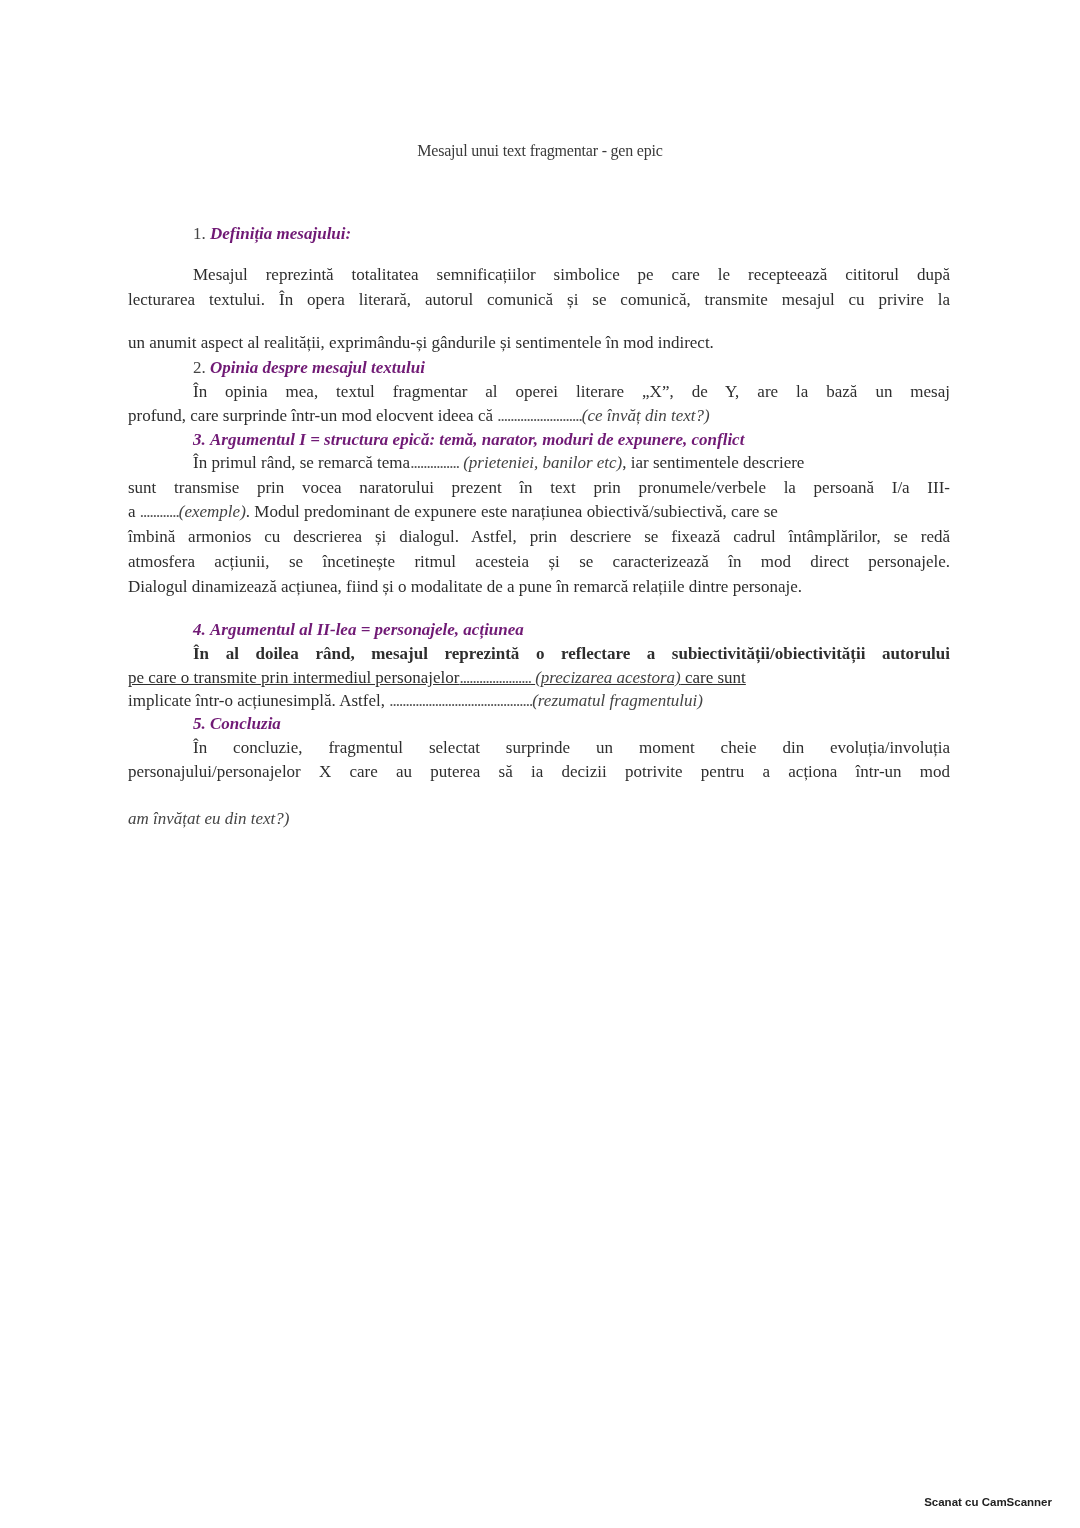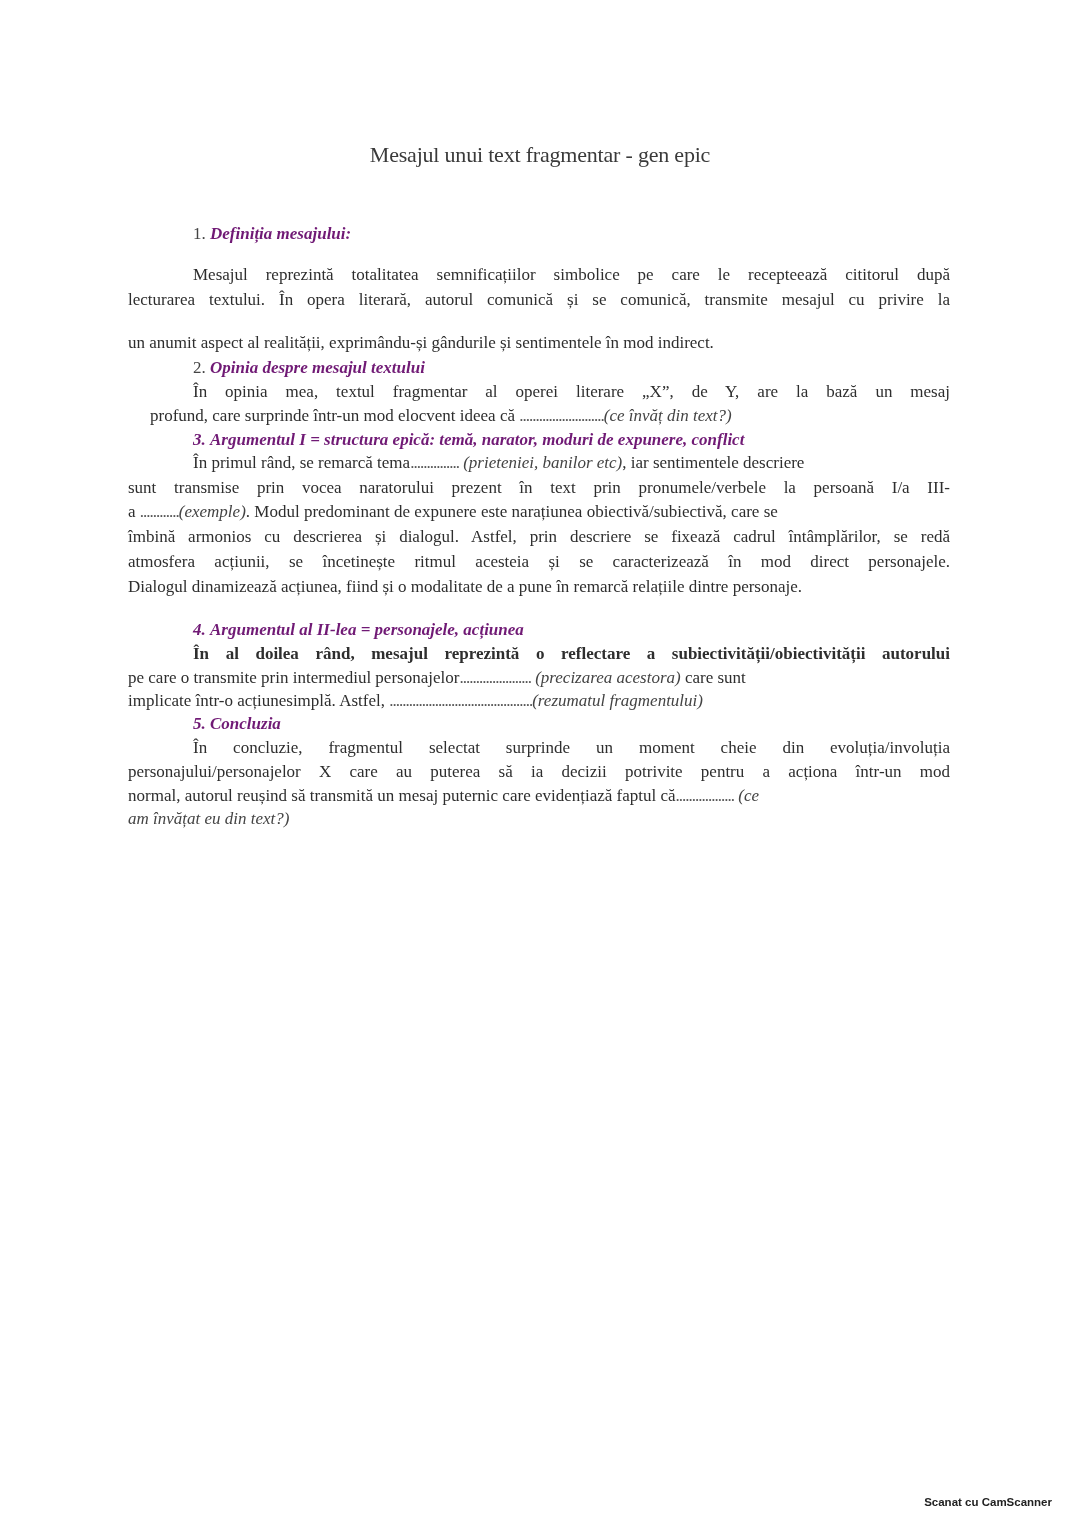--- a/index.html
+++ b/index.html
@@ -21,21 +21,21 @@
       width: 1080px;
       height: 1528px;
       background: #ffffff;
     }
     .title {
       position: absolute;
       left: 0;
       width: 1080px;
       top: 142px;
       text-align: center;
-      font-size: 22px;
+      font-size: 16px;
       color: #3a3a3a;
       letter-spacing: -0.2px;
     }
     .line {
       position: absolute;
       left: 128px;
       width: 822px;
       font-size: 17px;
       line-height: 24px;
       white-space: nowrap;
@@ -78,21 +78,21 @@
   </div>
   <div class="line indent justify" style="top:263px;">Mesajul reprezintă totalitatea semnificațiilor simbolice pe care le recepteează cititorul după</div>
   <div class="line justify" style="top:288px;">lecturarea textului. În opera literară, autorul comunică și se comunică, transmite mesajul cu privire la</div>
   <div class="line" style="top:331px;">un anumit aspect al realității, exprimându-și gândurile și sentimentele în mod indirect.</div>
 
   <div class="line indent" style="top:356px;">
     <span class="num">2.</span>
     <span class="heading">Opinia despre mesajul textului</span>
   </div>
   <div class="line indent justify" style="top:380px;">În opinia mea, textul fragmentar al operei literare „X”, de Y, are la bază un mesaj</div>
-  <div class="line" style="top:404px;margin-left:22px;">
+  <div class="line" style="top:404px;">
     <span>profund, care surprinde într-un mod elocvent ideea că</span>
     <span class="dots">..........................</span><span class="it">(ce învăț din text?)</span>
   </div>
 
   <div class="line indent" style="top:428px;">
     <span class="heading">3.</span>
     <span class="heading">Argumentul I = structura epică: temă, narator, moduri de expunere, conflict</span>
   </div>
   <div class="line indent" style="top:451px;">
     <span>În primul rând, se remarcă tema</span><span class="dots">...............</span>
@@ -105,37 +105,33 @@
   </div>
   <div class="line justify" style="top:525px;">îmbină armonios cu descrierea și dialogul. Astfel, prin descriere se fixează cadrul întâmplărilor, se redă</div>
   <div class="line justify" style="top:550px;">atmosfera acțiunii, se încetinește ritmul acesteia și se caracterizează în mod direct personajele.</div>
   <div class="line" style="top:575px;">Dialogul dinamizează acțiunea, fiind și o modalitate de a pune în remarcă relațiile dintre personaje.</div>
 
   <div class="line indent" style="top:618px;">
     <span class="heading">4.</span>
     <span class="heading">Argumentul al II-lea = personajele, acțiunea</span>
   </div>
   <div class="line indent justify" style="top:642px;font-weight:bold;">În al doilea rând, mesajul reprezintă o reflectare a subiectivității/obiectivității autorului</div>
-  <div class="line" style="top:666px;">
+  <div class="line" style="top:666px;text-decoration:underline;">
     <span>pe care o transmite prin intermediul personajelor</span><span class="dots">......................</span>
     <span class="it">(precizarea acestora)</span><span> care sunt</span>
   </div>
   <div class="line" style="top:689px;">
     <span>implicate într-o acțiunesimplă. Astfel,</span>
     <span class="dots">............................................</span><span class="it">(rezumatul fragmentului)</span>
   </div>
 
   <div class="line indent" style="top:712px;">
     <span class="heading">5.</span>
     <span class="heading">Concluzia</span>
   </div>
   <div class="line indent justify" style="top:736px;">În concluzie, fragmentul selectat surprinde un moment cheie din evoluția/involuția</div>
   <div class="line justify" style="top:760px;">personajului/personajelor X care au puterea să ia decizii potrivite pentru a acționa într-un mod</div>
-  <div class="line" style="top:784px;">
-    <span>normal, autorul reușind să transmită un mesaj puternic care evidențiază faptul că</span><span class="dots">..................</span>
-    <span class="it">(ce</span>
-  </div>
   <div class="line" style="top:807px;">
     <span class="it">am învățat eu din text?)</span>
   </div>
 
   <div class="watermark">Scanat cu CamScanner</div>
 </div>
 
 </body></html>

